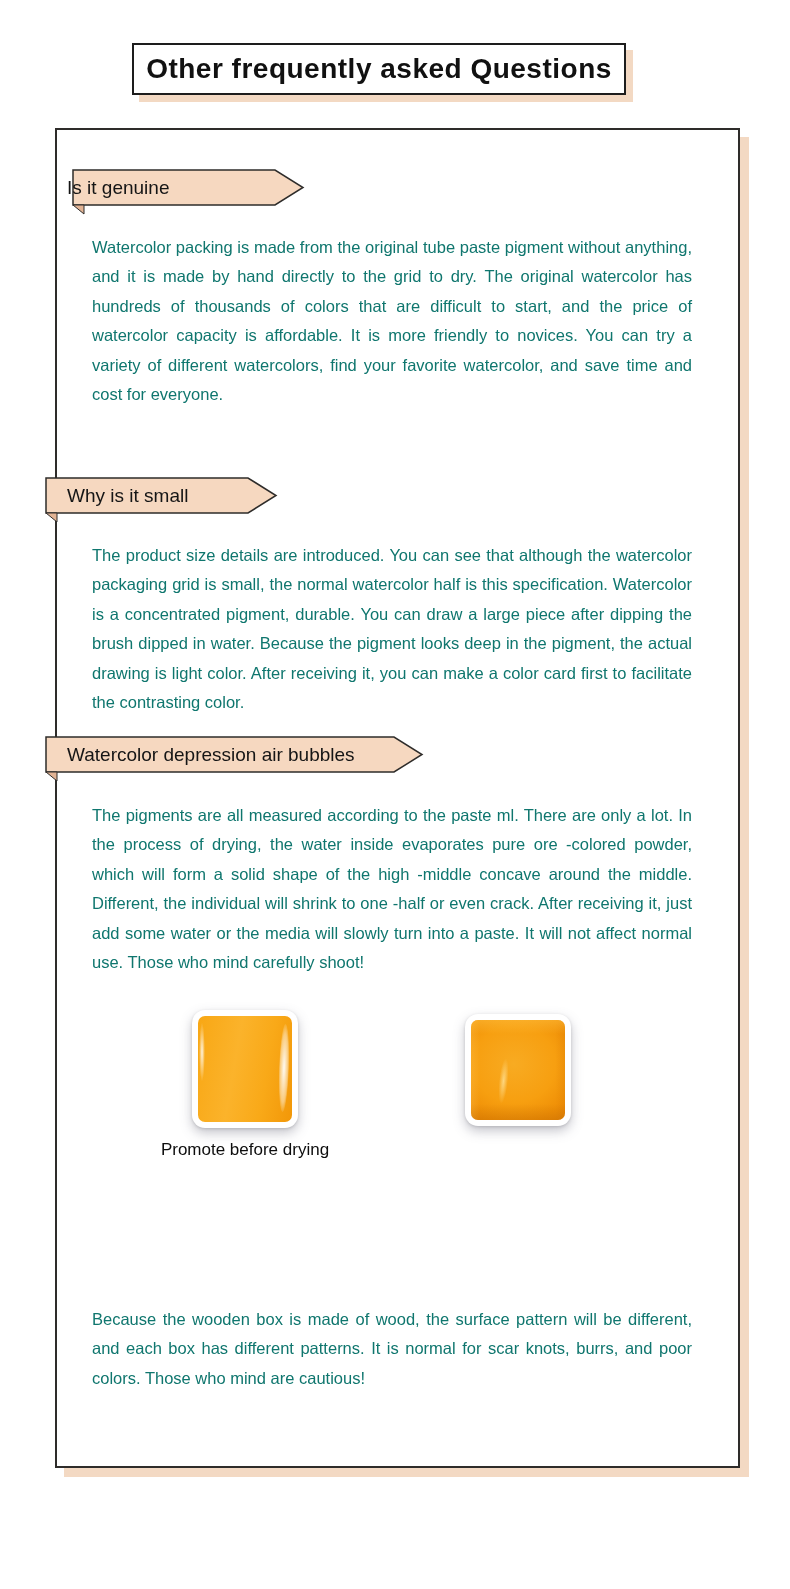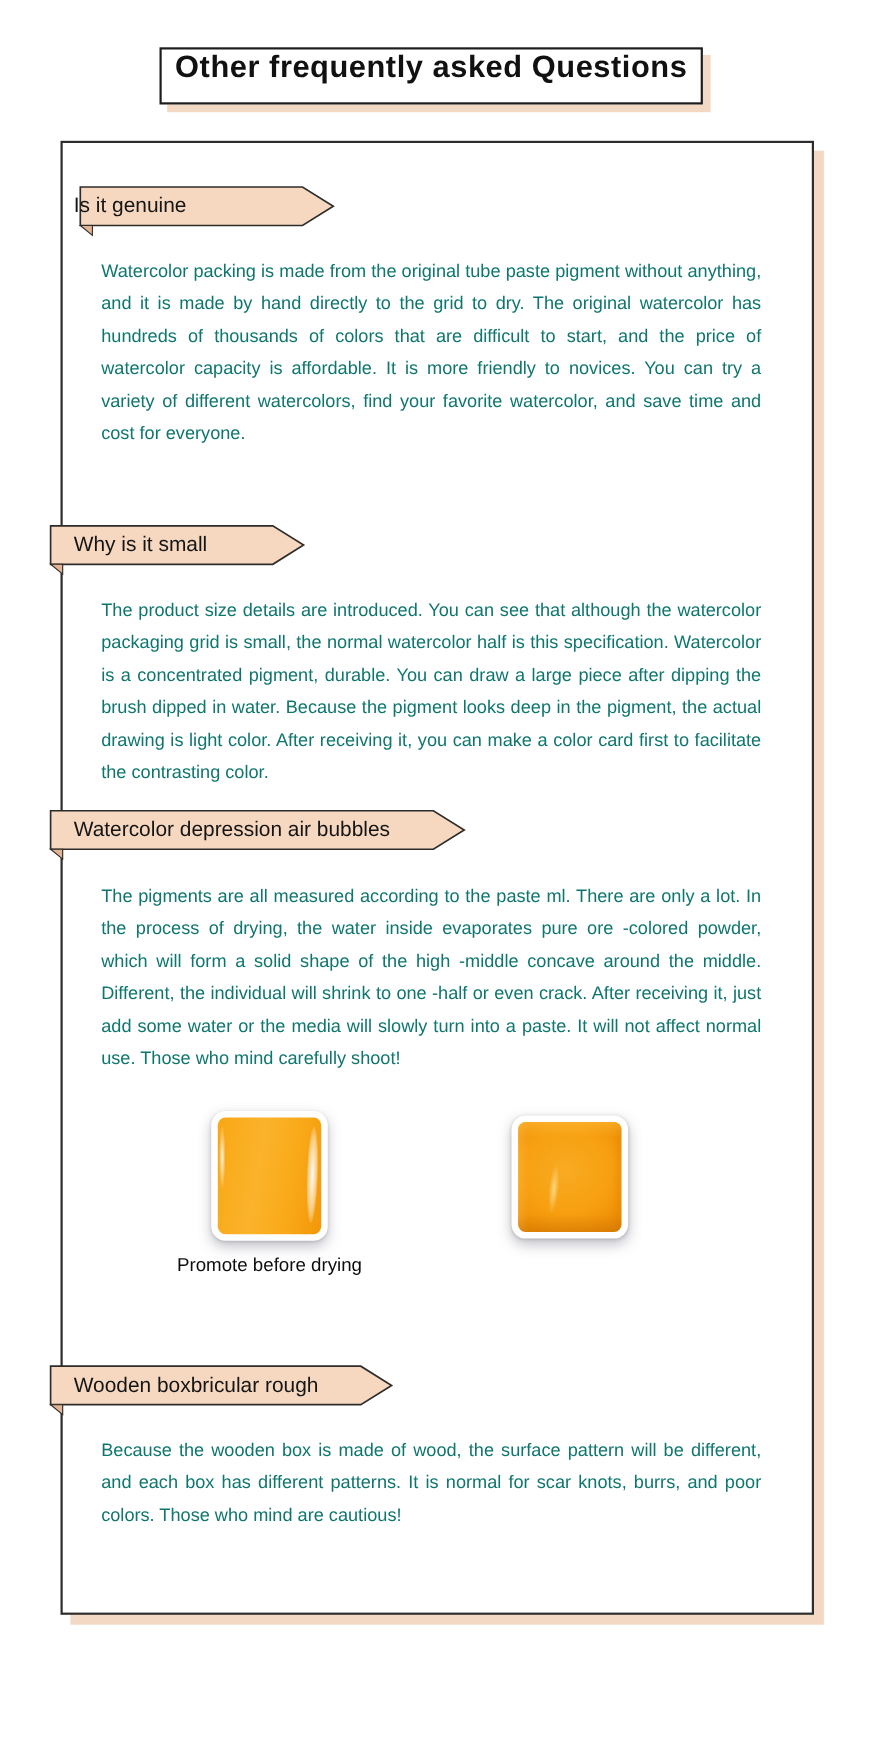--- a/index.html
+++ b/index.html
@@ -3,24 +3,24 @@
 <meta charset="utf-8">
 <style>
   html,body{margin:0;padding:0;background:#ffffff;}
   body{
     width:790px;height:1589px;position:relative;overflow:hidden;
     font-family:"Liberation Sans","DejaVu Sans",sans-serif;
     -webkit-font-smoothing:antialiased;
   }
   
   .page-title-box{
-    position:absolute;left:145px;top:43px;width:490px;height:48px;
+    position:absolute;left:132px;top:43px;width:490px;height:48px;
     background:#ffffff;border:2px solid #1d1d1d;
     box-shadow:7px 7px 0 #f3d9c3;
-    display:flex;align-items:flex-start;justify-content:center;
+    display:flex;align-items:center;justify-content:center;
   }
   .page-title-box h1{
     margin:0;font-size:28px;font-weight:bold;color:#111111;letter-spacing:0.5px;
   }
   
   .faq-panel{
     position:absolute;left:55px;top:128px;width:681px;height:1336px;
     background:#ffffff;border:2px solid #2e2c2a;
     box-shadow:9px 9px 0 #f3d9c3;
   }
@@ -127,22 +127,15 @@
   <div class="pan-figure" style="left:408px;top:884px;">
     <div class="pan-frame">
       <div class="pan-paint after">
         <div class="bevel"></div>
         <div class="center-sheen"></div>
       </div>
     </div>
   </div>
   <div class="pan-caption" style="left:188px;top:1010px;">Promote before drying</div>
 
-  <div class="ribbon" style="top:1111px;width:312px;">
-    <svg width="312" height="47" viewBox="0 0 312 47">
-      <polygon points="1,1 283,1 311,18.5 283,36 1,36" stroke="#2e2c2a" stroke-width="1.5" fill="#f6d8c0"></polygon>
-      <polygon points="1,36 12,36 12,45" stroke="#2e2c2a" stroke-width="1" fill="#e2b394"></polygon>
-    </svg>
-    <span class="ribbon-label">Wooden boxbricular rough</span>
-  </div>
   <p class="section-body" style="top:1158px;">Because the wooden box is made of wood, the surface pattern will be different, and each box has different patterns. It is normal for scar knots, burrs, and poor colors. Those who mind are cautious!</p>
 
 </div>
 
 </body></html>

